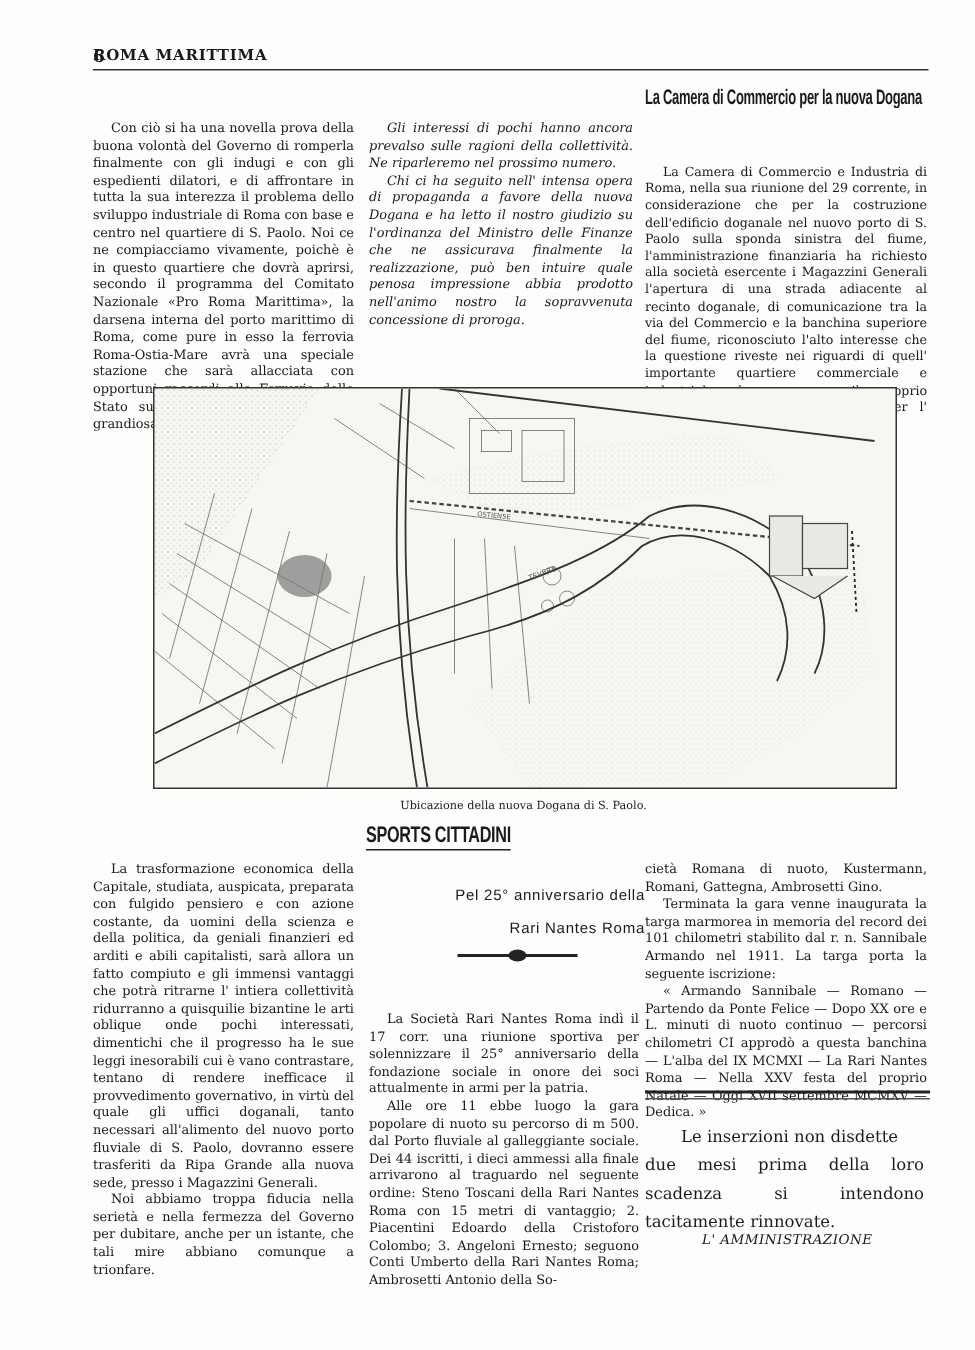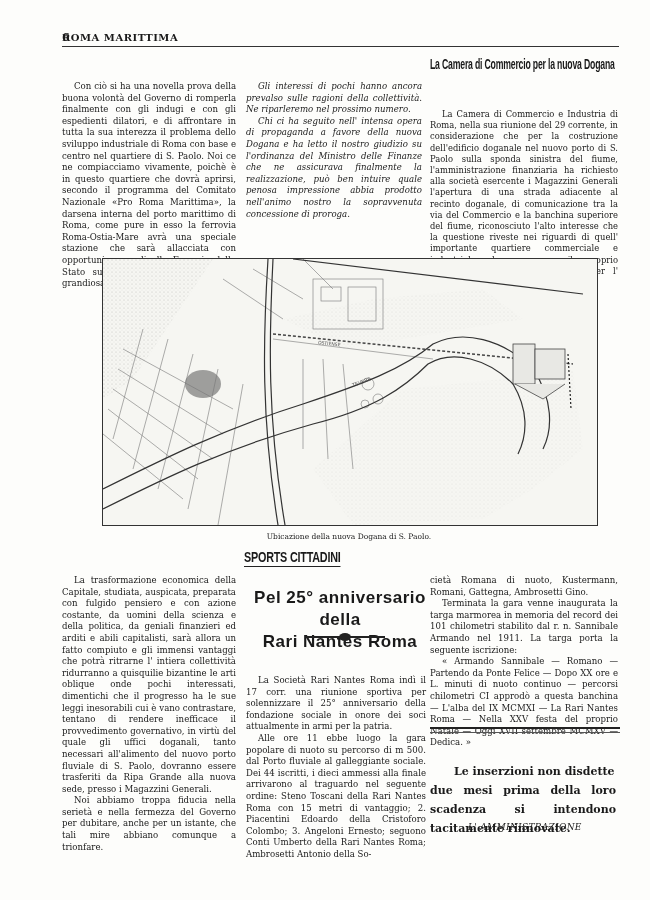--- a/index.html
+++ b/index.html
@@ -18,25 +18,25 @@
   .head-condensed {
     font-family:"Liberation Sans","DejaVu Sans",sans-serif; font-weight:bold;
     transform-origin:left top; white-space:nowrap; letter-spacing:-0.3px;
   }
   .map {
     left:102px; top:258px; width:494px; height:266px; border:1px solid #333;
     background:#f6f6f2; overflow:hidden;
   }
   .caption { left:102px; top:532px; width:494px; text-align:center; font-size:7.5px; font-weight:normal; }
   .sports-head { left:244px; top:548px; font-size:15px; border-bottom:1.5px solid #222; padding-bottom:1px; transform:scaleX(0.72); }
-  .anniv-title { left:250px; top:587px; width:180px; text-align:center; font-family:"Liberation Sans","DejaVu Sans",sans-serif; font-weight:bold; font-size:17px; line-height:22px; letter-spacing:0.5px; }
+  .anniv-title { left:250px; top:587px; width:180px; text-align:right; font-family:"Liberation Sans","DejaVu Sans",sans-serif; font-weight:normal; font-size:10px; line-height:22px; letter-spacing:0.5px; }
   .ornament { left:305px; top:636px; width:80px; height:2px; background:#222; }
   .ornament::after { content:""; position:absolute; left:34px; top:-3px; width:12px; height:8px; background:#222; border-radius:50%; }
   .rule-thick { left:430px; top:727px; width:190px; height:3px; border-top:2.5px solid #222; border-bottom:1px solid #555; }
-  .notice { left:430px; top:748px; width:186px; font-weight:bold; font-size:11px; line-height:19px; text-align:justify;margin-top:14px; }
+  .notice { left:430px; top:748px; width:186px; font-weight:normal; font-size:11px; line-height:19px; text-align:justify; }
   .notice .first { text-indent:24px; display:block; }
   .admin { left:468px; top:822px; font-size:9px; letter-spacing:0.3px;font-style:italic; }
 </style>
 </head>
 <body>
 
 <div class="abs running-head">
   <span class="page-num">6</span>
   <span class="paper-title">ROMA MARITTIMA</span>
 </div>

